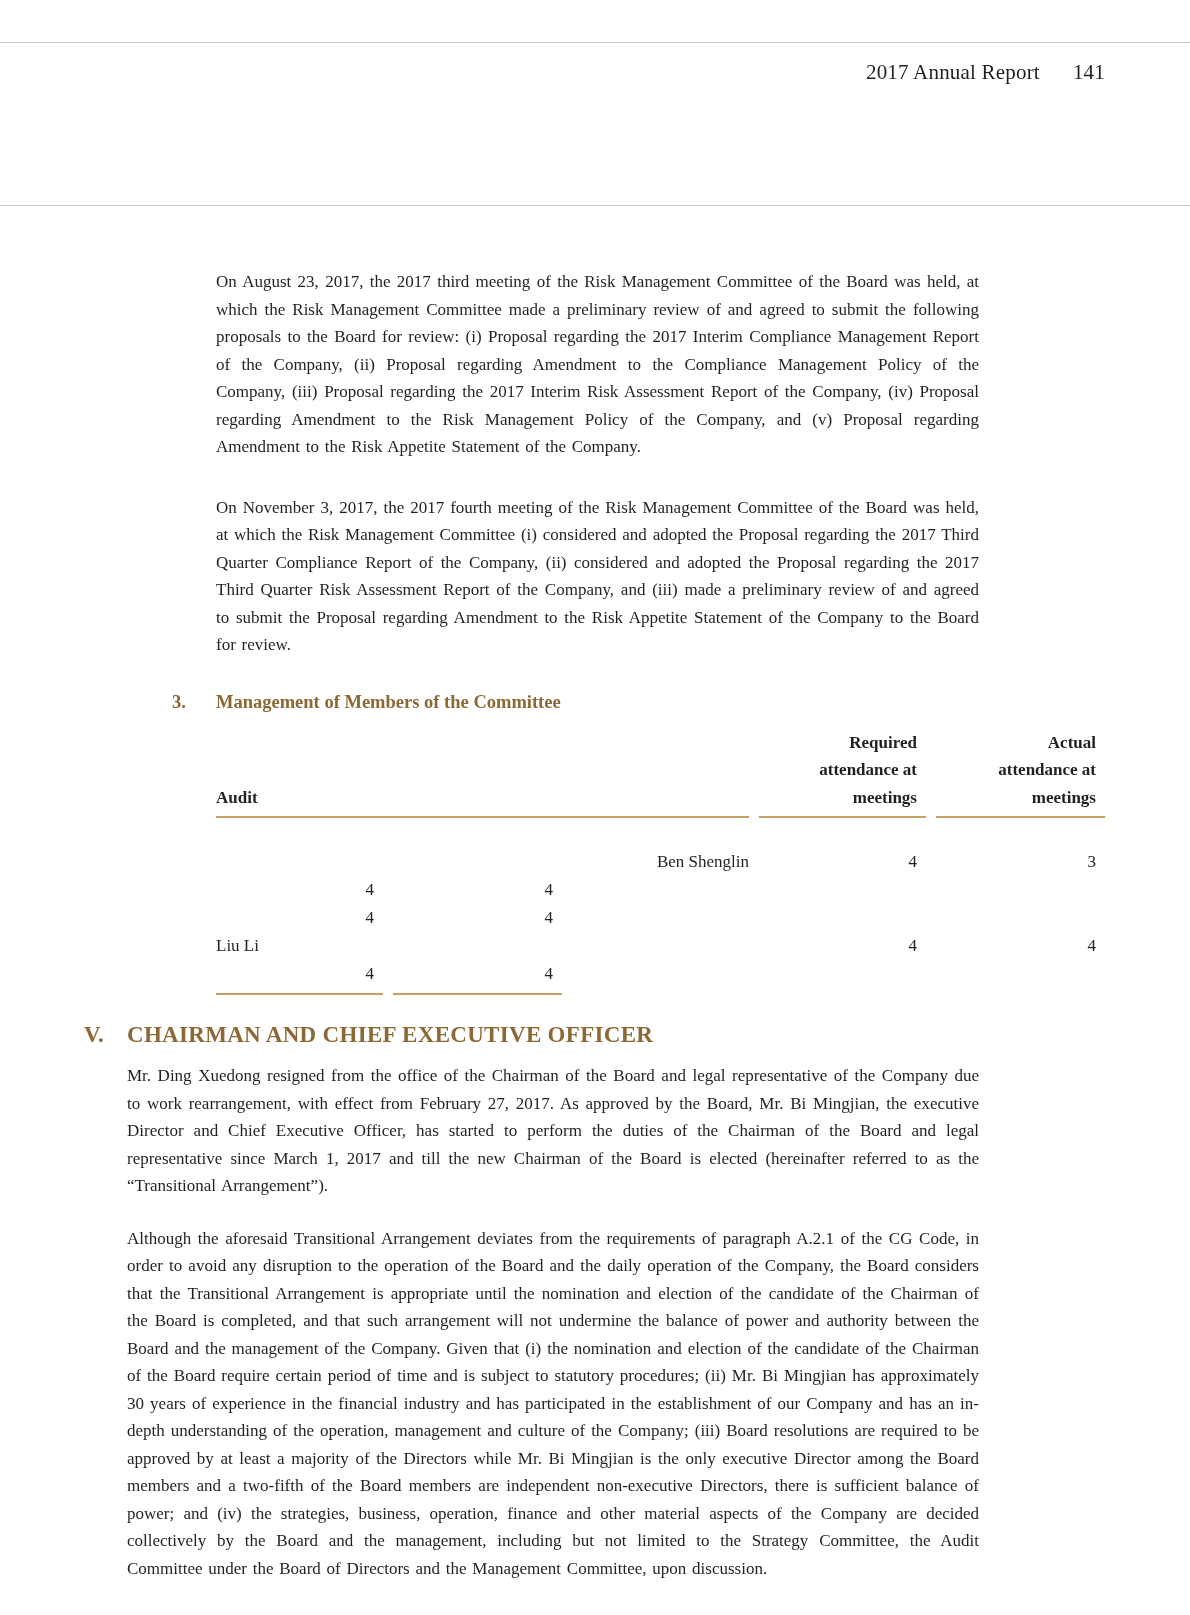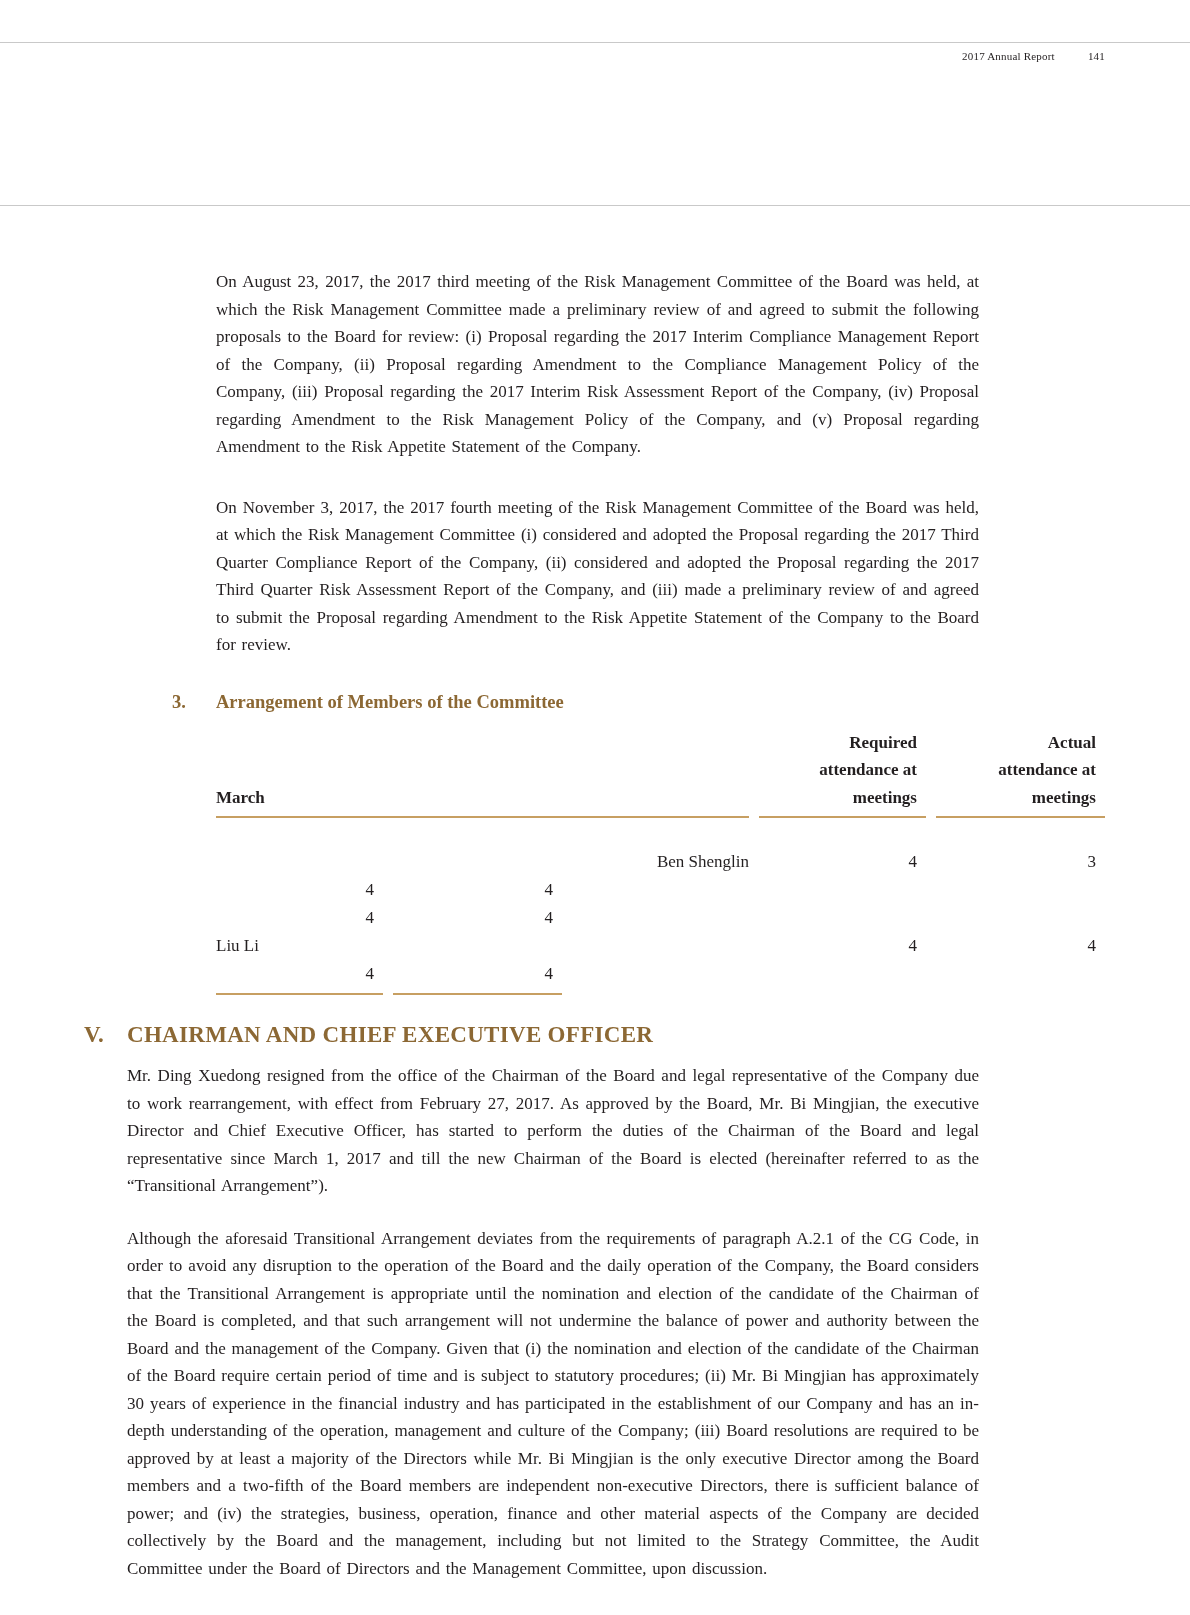--- a/index.html
+++ b/index.html
@@ -16,23 +16,23 @@
     position: absolute;
     left: 0;
     width: 1190px;
     height: 1px;
     background: #c9c9c9;
   }
   .hairline.top1 { top: 42px; }
   .hairline.top2 { top: 205px; }
   .page-header {
     position: absolute;
-    top: 50px;
+    top: 60px;
     right: 85px;
-    font-size: 11px;
+    font-size: 21px;
     letter-spacing: 0.2px;
     white-space: nowrap;
     text-align: center;
   }
   .page-header .page-num { margin-left: 33px; }
 
   .content {
     position: absolute;
     top: 268px;
     left: 0;
@@ -110,28 +110,28 @@
 <div class="content">
 
   <div class="indent-block">
 
     <p class="body-para">On August 23, 2017, the 2017 third meeting of the Risk Management Committee of the Board was held, at which the Risk Management Committee made a preliminary review of and agreed to submit the following proposals to the Board for review: (i) Proposal regarding the 2017 Interim Compliance Management Report of the Company, (ii) Proposal regarding Amendment to the Compliance Management Policy of the Company, (iii) Proposal regarding the 2017 Interim Risk Assessment Report of the Company, (iv) Proposal regarding Amendment to the Risk Management Policy of the Company, and (v) Proposal regarding Amendment to the Risk Appetite Statement of the Company.</p>
 
     <p class="body-para">On November 3, 2017, the 2017 fourth meeting of the Risk Management Committee of the Board was held, at which the Risk Management Committee (i) considered and adopted the Proposal regarding the 2017 Third Quarter Compliance Report of the Company, (ii) considered and adopted the Proposal regarding the 2017 Third Quarter Risk Assessment Report of the Company, and (iii) made a preliminary review of and agreed to submit the Proposal regarding Amendment to the Risk Appetite Statement of the Company to the Board for review.</p>
 
     <div class="sub-heading">
       <span class="num">3.</span>
-      <span>Arrangement of Members of the Committee</span>
+      <span>Management of Members of the Committee</span>
     </div>
 
     <div class="att-table">
 
       <div class="t-row t-head">
         <div class="cell c-name">
-          <span>March</span>
+          <span>Audit</span>
         </div>
         <div class="cell c-req">
           <span>Required</span>
           <span>attendance at</span>
           <span>meetings</span>
         </div>
         <div class="cell c-act">
           <span>Actual</span>
           <span>attendance at</span>
           <span>meetings</span>

